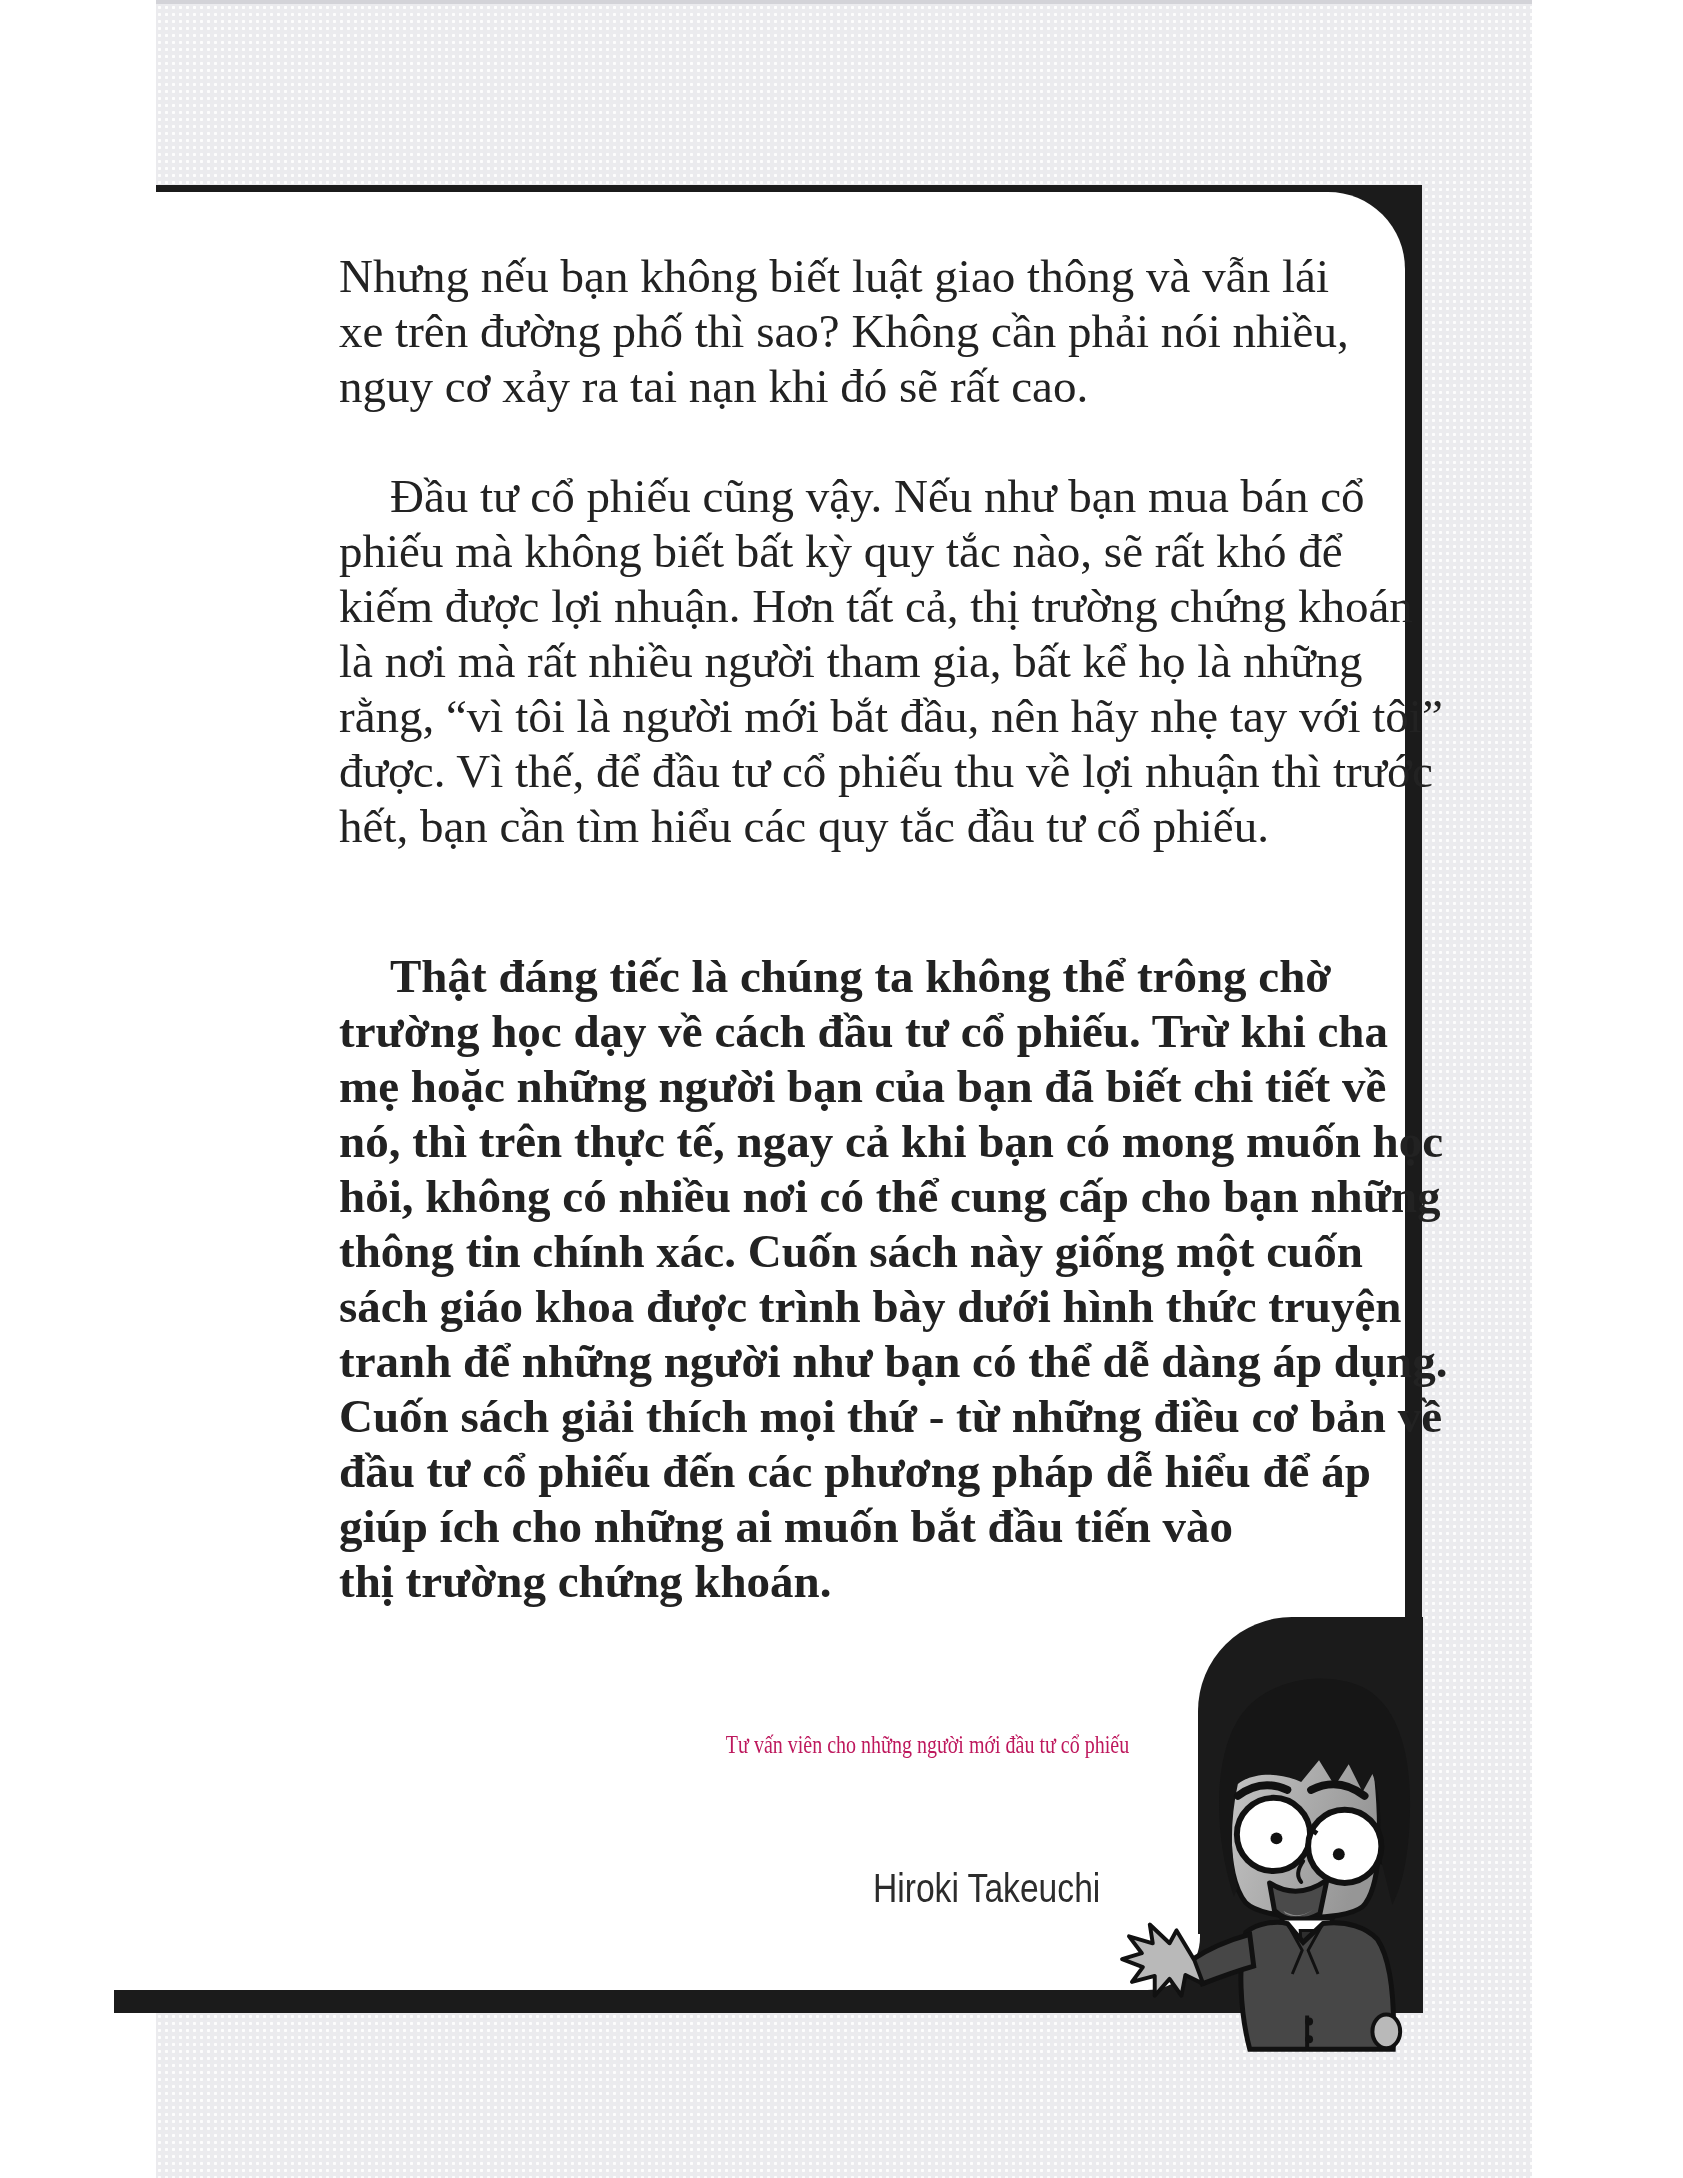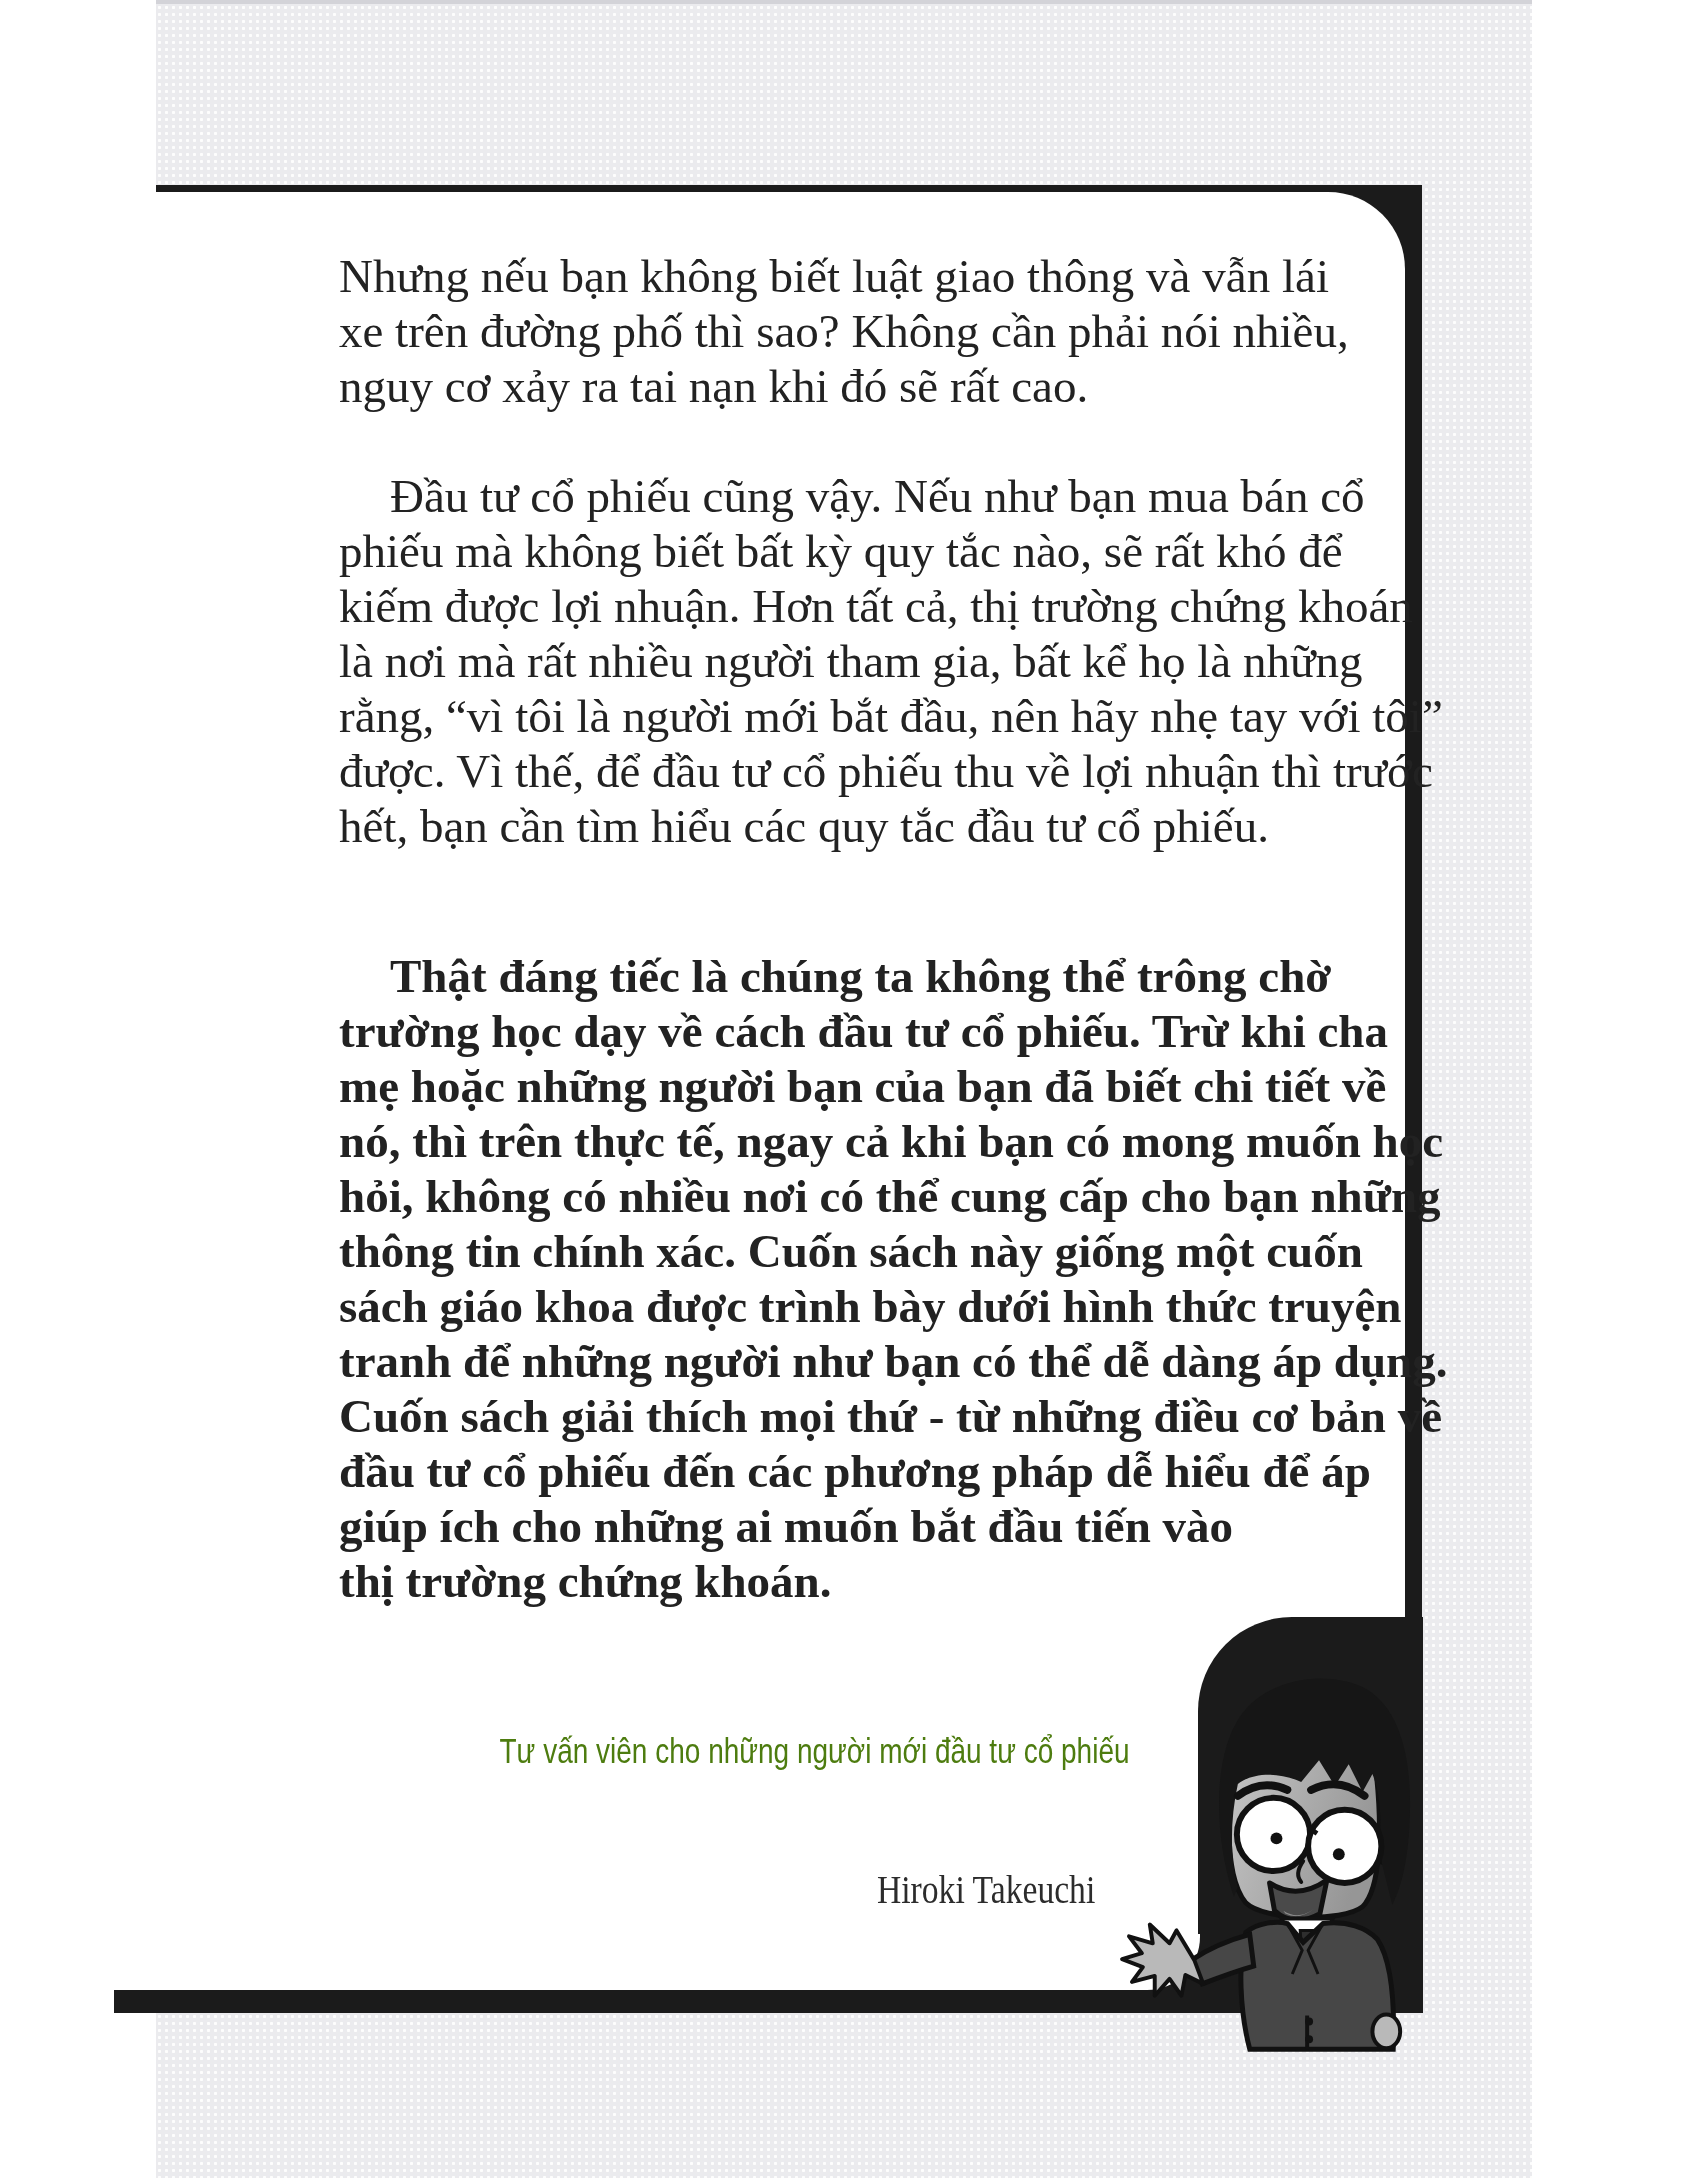--- a/index.html
+++ b/index.html
@@ -41,26 +41,26 @@
     font-size:47px;
   }
   .line{
     height:55px;line-height:55px;text-align:justify;text-align-last:justify;
     overflow:visible;white-space:nowrap;
   }
   .line.ragged{text-align:center;text-align-last:left;}
   .para.indent .line:first-child{text-indent:51px;}
   .attribution{
     position:absolute;left:342px;top:1731px;width:787px;text-align:right;
-    color:#4d7c0f;font-family:Liberation Sans, sans-serif;font-size:35px;
+    color:#be185d;font-family:Liberation Serif, serif;font-size:25px;
   }
   .attribution .squeeze{display:inline-block;transform:scaleX(0.80);transform-origin:right center;white-space:nowrap;}
   .signature{
     position:absolute;left:838px;top:1865px;width:297px;text-align:center;
-    color:#2c2c2c;font-family:Liberation Serif, serif;font-size:41px;
+    color:#2c2c2c;font-family:Liberation Sans, sans-serif;font-size:41px;
   }
   .signature .squeeze{display:inline-block;transform:scaleX(0.82);transform-origin:center center;white-space:nowrap;}
   .mascot{position:absolute;left:1109px;top:1592px;width:327px;height:475px;}
 </style>
 </head>
 <body>
 
 <div class="texture"></div>
 
 <div class="frame"></div>

